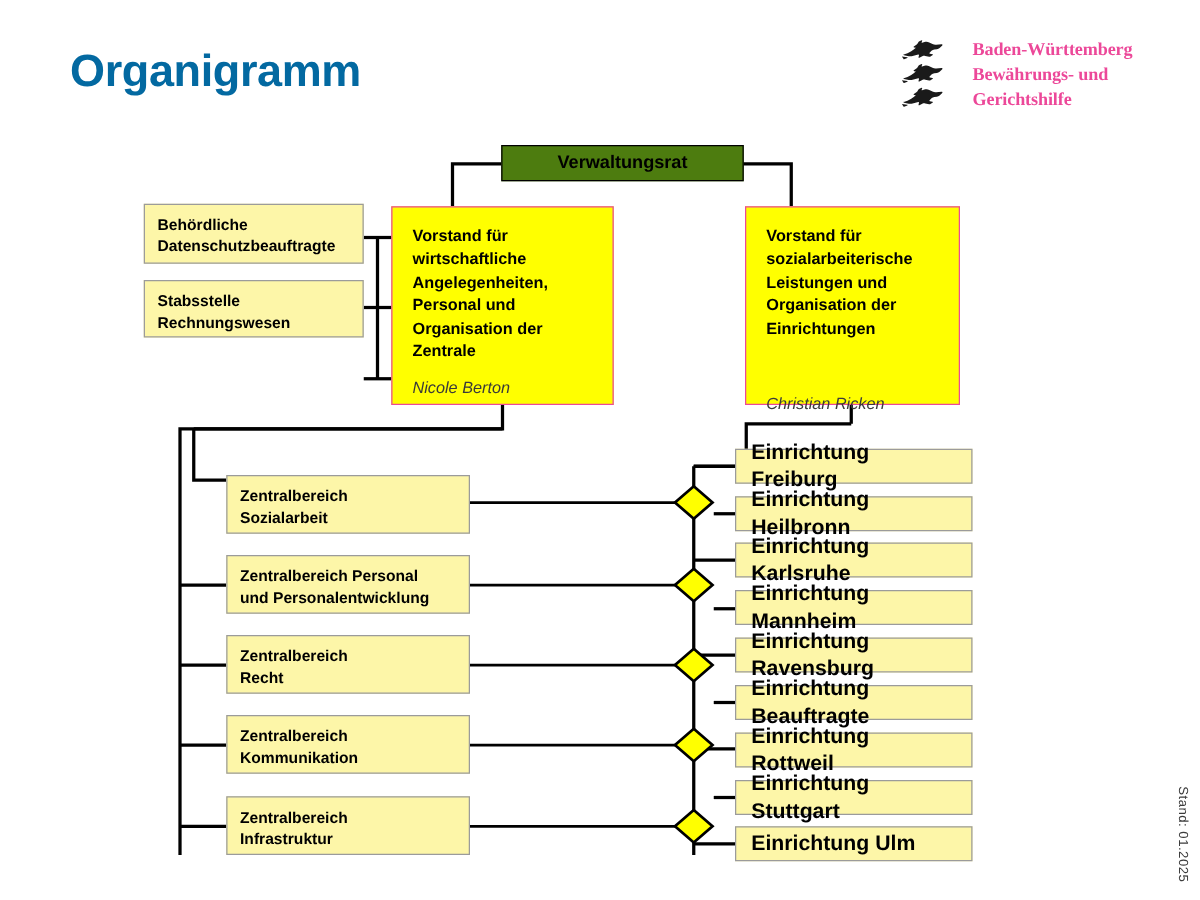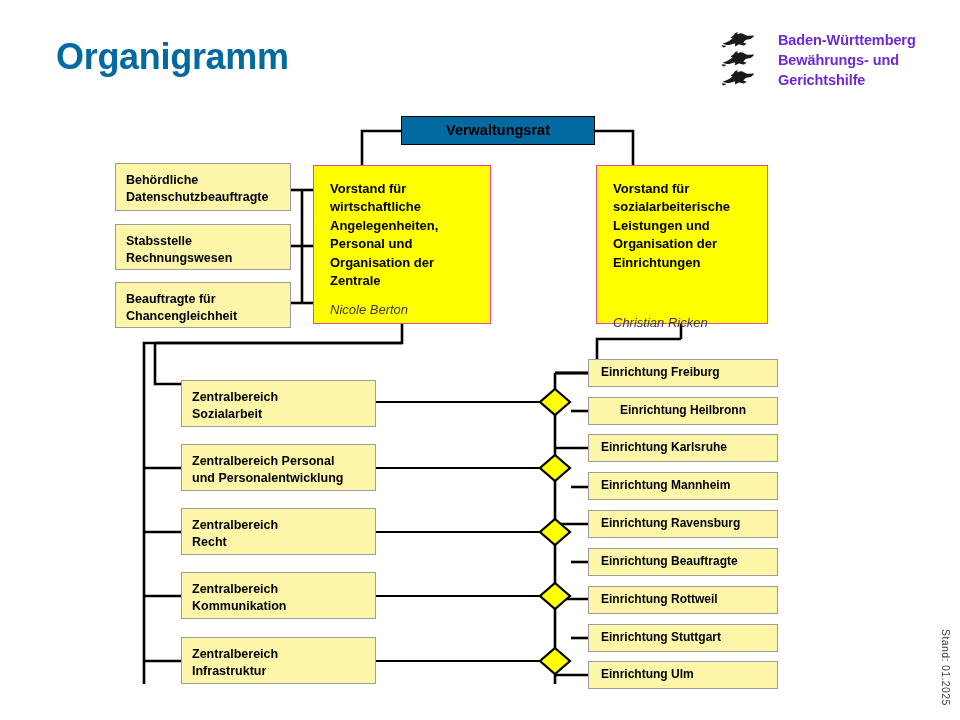--- a/index.html
+++ b/index.html
@@ -17,54 +17,54 @@
     font-size:36px;font-weight:bold;color:#0369a1;
     letter-spacing:-0.3px;
   }
   #logo{
     position:absolute;left:720px;top:30px;
     display:flex;align-items:flex-start;gap:12px;
   }
   #logo-lions{display:flex;flex-direction:column;gap:1px;}
   #logo-lions svg{display:block;}
   #logo-text{
-    font-size:14.5px;font-weight:bold;color:#6d28d9;
-    line-height:1.38;letter-spacing:-0.1px;
+    font-size:14.5px;font-weight:bold;color:#ec4899;
+    line-height:1.38;letter-spacing:-0.1px;font-family:Liberation Serif, serif;
   }
 
   
   #wires{position:absolute;left:0;top:0;width:960px;height:720px;}
 
   
   .box{
     position:absolute;box-sizing:border-box;
     display:flex;flex-direction:column;justify-content:flex-start;
     font-size:12.5px;line-height:1.32;color:#000;
   }
   .box .t{font-weight:bold;white-space:pre-line;}
   .box .sub{font-weight:normal;color:#2b2b2b;}
 
   .gray{
-    background:#0369a1;border:1.6px solid #000;
+    background:#4d7c0f;border:1.6px solid #000;
     justify-content:center;align-items:center;
     font-size:14.5px;font-weight:bold;
   }
   .pale{
     background:#fdf6a8;border:1px solid #9b9b9b;
     padding:8px 10px;
   }
   .bright{
     background:#ffff00;border:1px solid #ec4899;
     padding:14px 16px;font-size:13px;line-height:1.42;
   }
   .bright .sub{color:#3a3a3a;font-weight:normal;font-size:13px;font-style:italic;}
   .inst{
     background:#fdf6a8;border:1px solid #9b9b9b;
     justify-content:center;padding:0 12px;
-    font-size:12px;font-weight:bold;
+    font-size:17px;font-weight:bold;
   }
 
   
   #stand{
     position:absolute;right:8px;bottom:14px;
     font-size:10.5px;color:#3c3c3c;
     writing-mode:vertical-rl;
     letter-spacing:0.4px;
   }
 </style>
@@ -159,24 +159,20 @@
   </div>
 
   <div class="box pale" style="left:115px;top:163px;width:176px;height:48px;">
     <span class="t">Behördliche
 Datenschutzbeauftragte</span>
   </div>
   <div class="box pale" style="left:115px;top:224px;width:176px;height:46px;">
     <span class="t">Stabsstelle
 Rechnungswesen</span>
   </div>
-  <div class="box pale" style="left:115px;top:282px;width:176px;height:46px;">
-    <span class="t">Beauftragte für
-Chancengleichheit</span>
-  </div>
 
   <div class="box bright" style="left:313px;top:165px;width:178px;height:159px;">
     <span class="t">Vorstand für
 wirtschaftliche
 Angelegenheiten,
 Personal und
 Organisation der
 Zentrale</span>
     <span class="sub" style="margin-top:10px;">Nicole Berton</span>
   </div>

